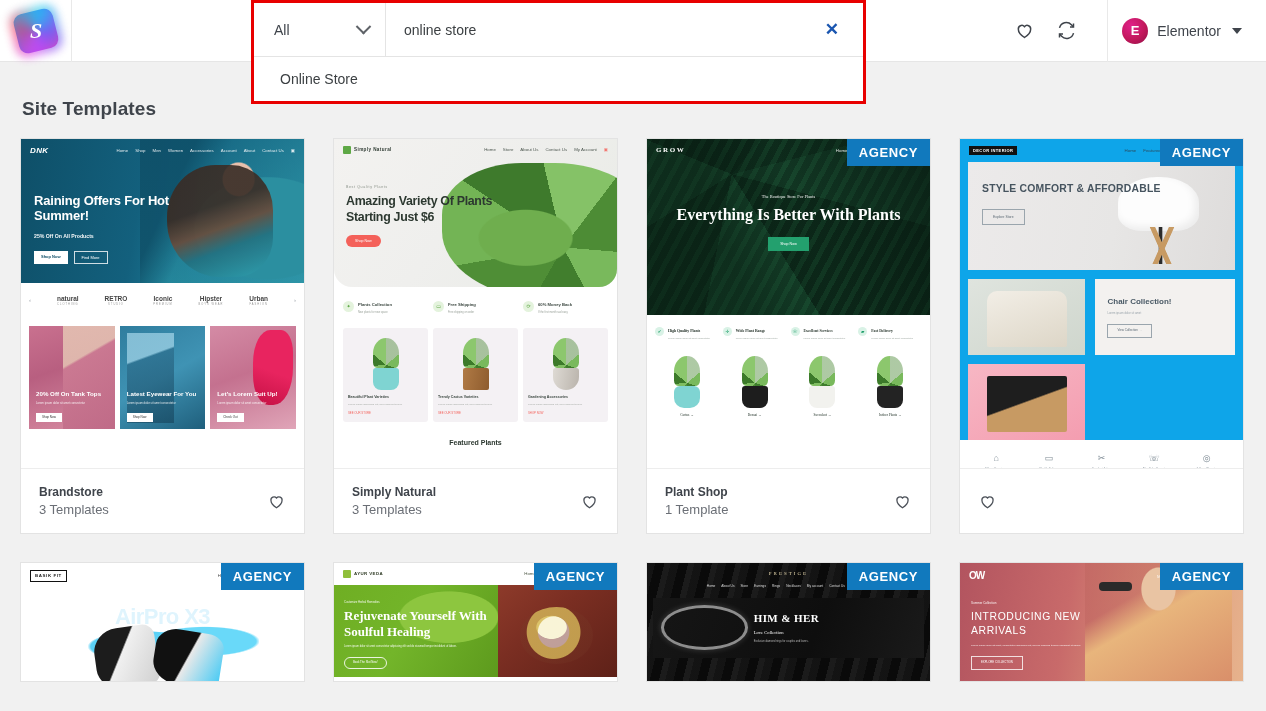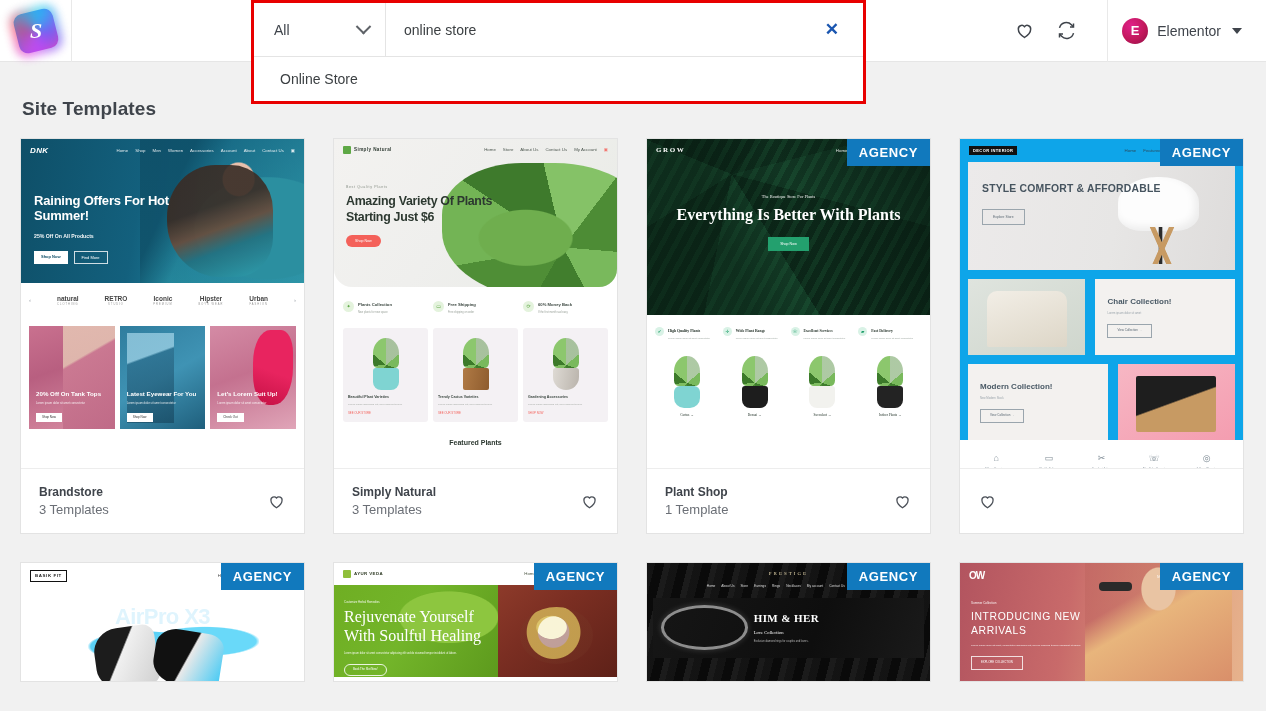--- a/index.html
+++ b/index.html
@@ -413,21 +413,21 @@
   .s-shoe .sh2{left:47%;width:24%;height:60%;background:linear-gradient(110deg,#111 0 48%,#e9e9e9 50%,#3fc9f5 100%);border-radius:32% 26% 16% 40%;transform:rotate(9deg);}
 
   
   .s-ayur { background:#fff; }
   .s-ayur .nav { color:#2e3a24; }
   .s-ayur .brandmark { display:flex; align-items:center; gap:3px; font-size:4.4px; line-height:1.05;}
   .s-ayur .logobox { width:8px;height:8px;background:#8fbf3a;border-radius:1px;}
   .s-ayur .hero { height:92px; display:flex; position:relative; overflow:hidden;}
   .s-ayur .left { width:58%; background: radial-gradient(ellipse at 70% 35%, #8dc63f 0 30%, transparent 31%), linear-gradient(120deg,#6fae23 0%, #73b52a 45%, #5d9a1d 100%); color:#fff; padding:16px 0 0 10px;}
   .s-ayur .eyebrow{ font-size:2.8px; opacity:.9; margin-bottom:4px;}
-  .s-ayur h1 { font-family:"Liberation Serif",serif; font-size:16px; line-height:1.18; font-weight:400;}
+  .s-ayur h1 { font-family:"Liberation Serif",serif; font-size:13px; line-height:1.18; font-weight:700;}
   .s-ayur p { font-size:2.6px; margin-top:6px; opacity:.9; line-height:1.5; width:88%;}
   .s-ayur .pill{ margin-top:8px; display:inline-block; border:1px solid rgba(255,255,255,.85); border-radius:9px; font-size:2.8px; padding:3px 8px;}
   .s-ayur .right { flex:1; background: radial-gradient(ellipse at 45% 46%, #f2e7a6 0 16%, transparent 17%), linear-gradient(140deg,#8d3a2a 0%, #7a2e22 40%, #5e2118 100%); position:relative;}
   .s-ayur .right::after{content:"";position:absolute;left:18%;top:24%;width:62%;height:62%;
     background: radial-gradient(circle at 46% 44%, rgba(255,255,255,.55) 0 30%, rgba(214,185,90,.8) 32% 52%, rgba(120,60,40,.25) 54%);
     border-radius:50%;}
 
   
   .s-jewel { background:#0b0b0b; color:#fff; height:100%; position:relative; overflow:hidden;}
   .s-jewel .silk{position:absolute;inset:0;
@@ -780,25 +780,20 @@
           </div>
           <div class="furn-sec">
             <div class="furn-img"></div>
             <div class="furn-txt">
               <h2>Chair Collection!</h2>
               <p>Lorem ipsum dolor sit amet</p>
               <span class="obtn">View Collection →</span>
             </div>
           </div>
           <div class="furn-sec rev">
-            <div class="furn-txt">
-              <h2>Modern Collection!</h2>
-              <p>New Modern Stock</p>
-              <span class="obtn">View Collection →</span>
-            </div>
             <div class="furn-img"></div>
           </div>
           <div class="furn-icons">
             <div class="fic">
                 <div class="g">⌂</div>
                 <div class="t">8 Years Experience</div>
               </div>
             <div class="fic">
                 <div class="g">▭</div>
                 <div class="t">Flexible Delivery</div>

